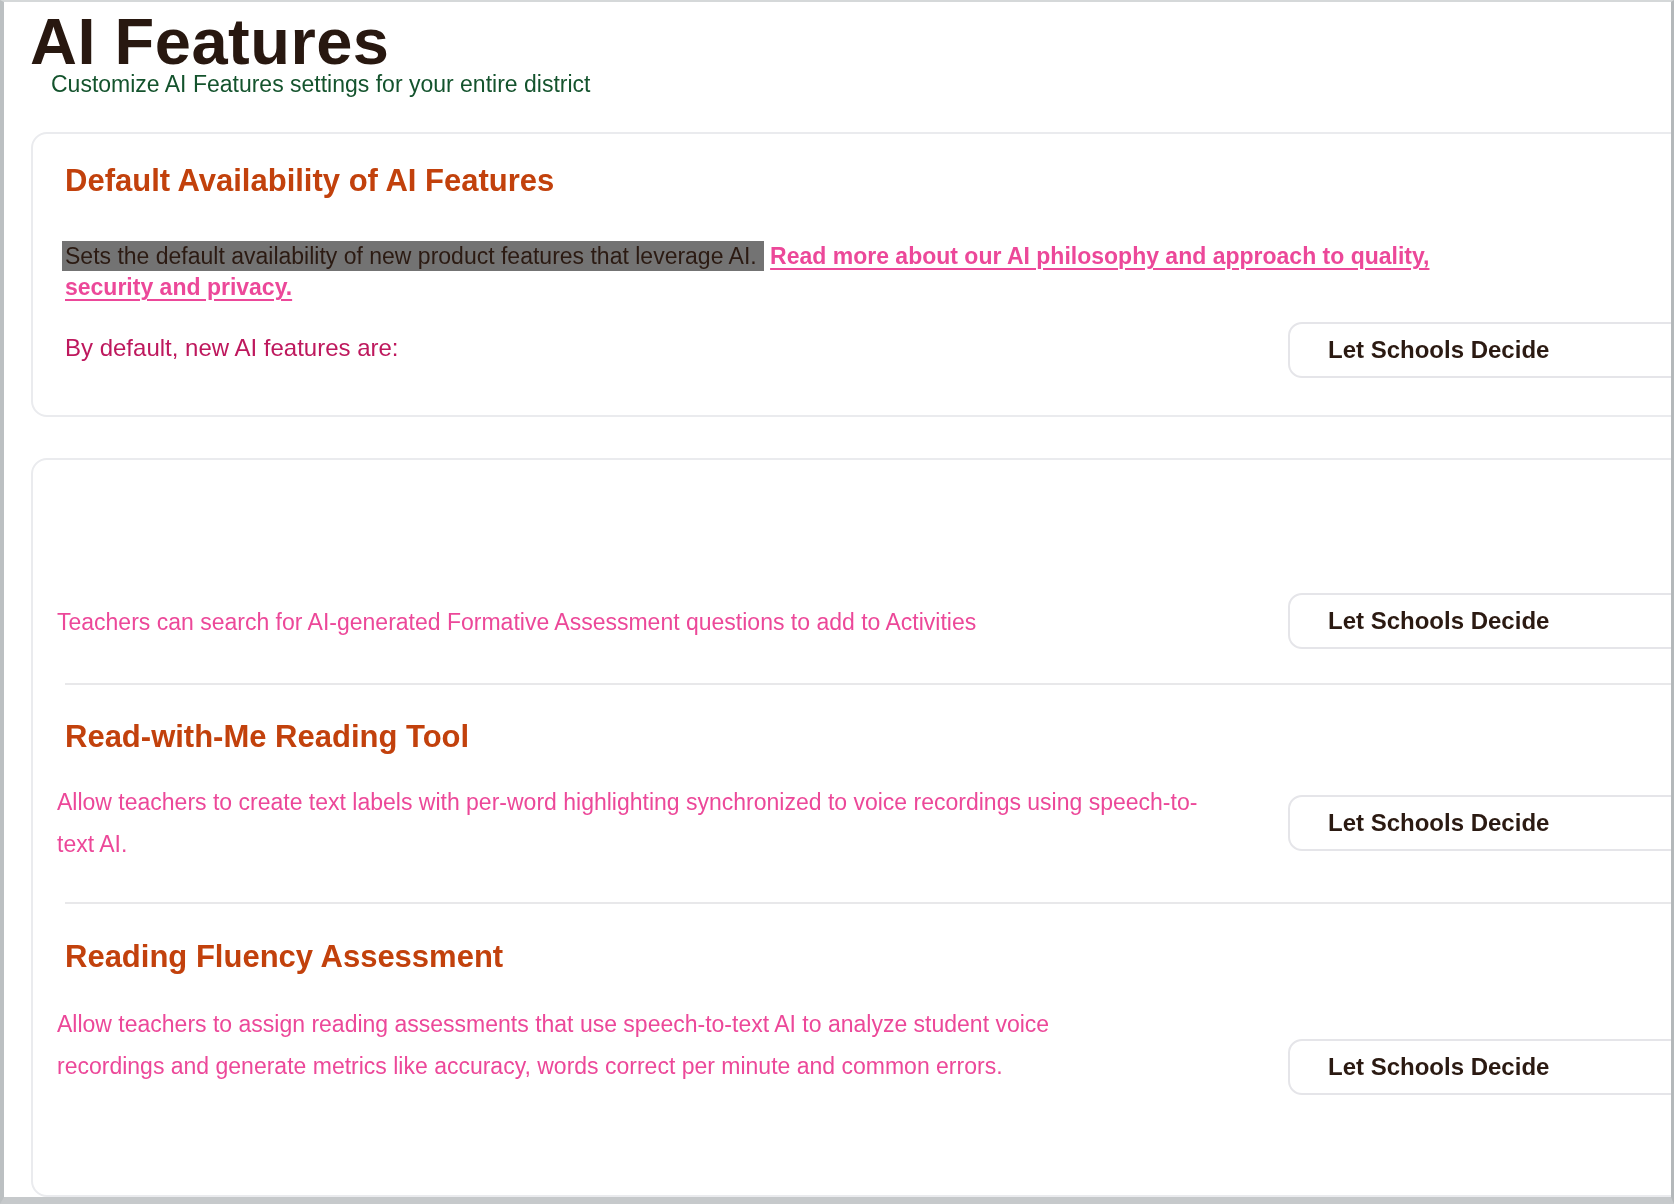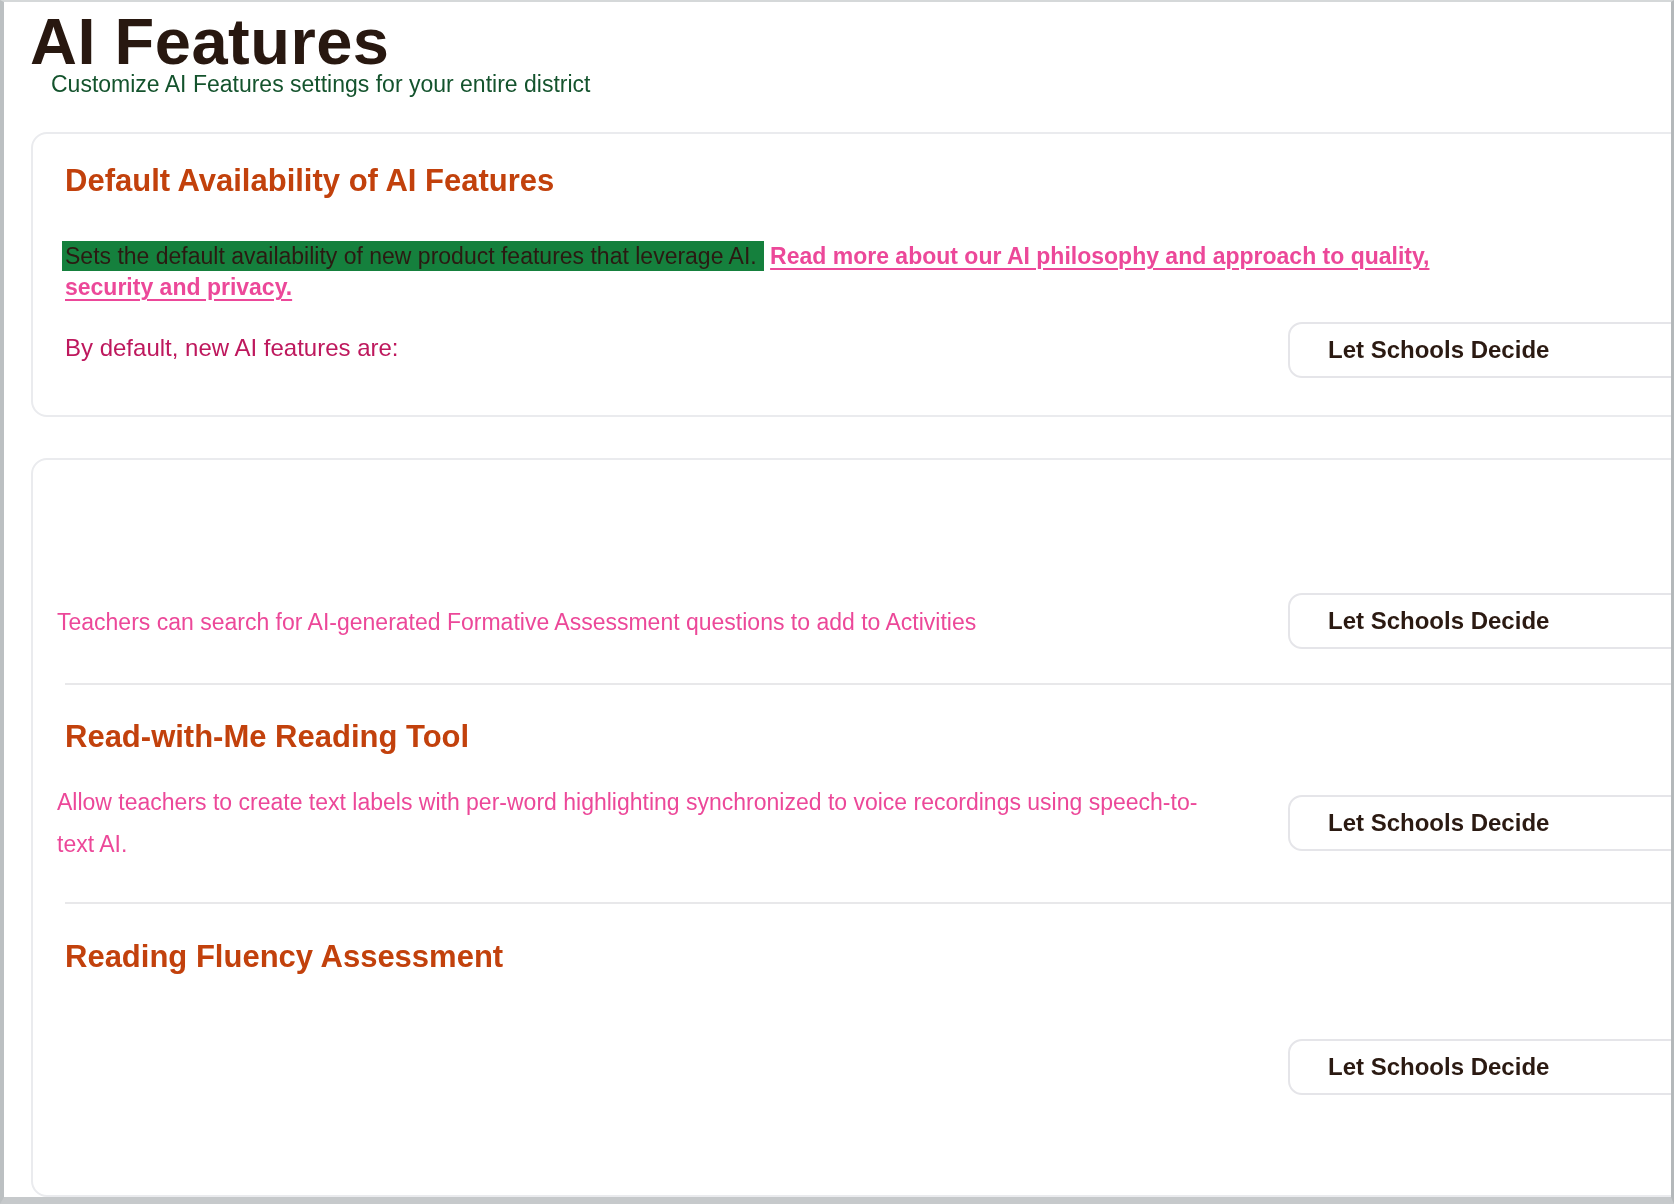--- a/index.html
+++ b/index.html
@@ -34,21 +34,21 @@
   .card h2{
     position:absolute;left:32px;margin:0;
     font-size:31px;font-weight:700;color:#c2410c;line-height:34px;
   }
   .card-1 h2{top:30px;}
   .avail-paragraph{
     position:absolute;left:32px;top:84px;width:1500px;
     font-size:23px;line-height:31px;font-weight:400;color:#2b1a12;
   }
   .hl{
-    background:#15803d;
+    background:#737373;
     padding:2px 7px 2px 3px;margin-left:-3px;
   }
   .ai-link{
     color:#ec4899;font-weight:700;text-decoration:underline;
     text-decoration-thickness:2px;text-underline-offset:4px;
     cursor:pointer;
   }
   .avail-row-label{
     position:absolute;left:32px;top:200px;
     font-size:24px;color:#be185d;
@@ -106,19 +106,20 @@
 
   <h2 class="feat-heading-rwm">Read-with-Me Reading Tool</h2>
   <div class="feat-desc desc-rwm">Allow teachers to create text labels with per-word highlighting synchronized to voice recordings using speech-to-text AI.</div>
   <div class="dropdown dd-rwm">
     <span>Let Schools Decide</span>
   </div>
 
   <div class="divider div-2"></div>
 
   <h2 class="feat-heading-rfa">Reading Fluency Assessment</h2>
+  <div class="feat-desc desc-rfa">Allow teachers to assign reading assessments that use speech-to-text AI to analyze student voice recordings and generate metrics like accuracy, words correct per minute and common errors.</div>
   <div class="dropdown dd-rfa">
     <span>Let Schools Decide</span>
   </div>
 
 </section>
 
 <div class="frame"></div>
 
 </body></html>

